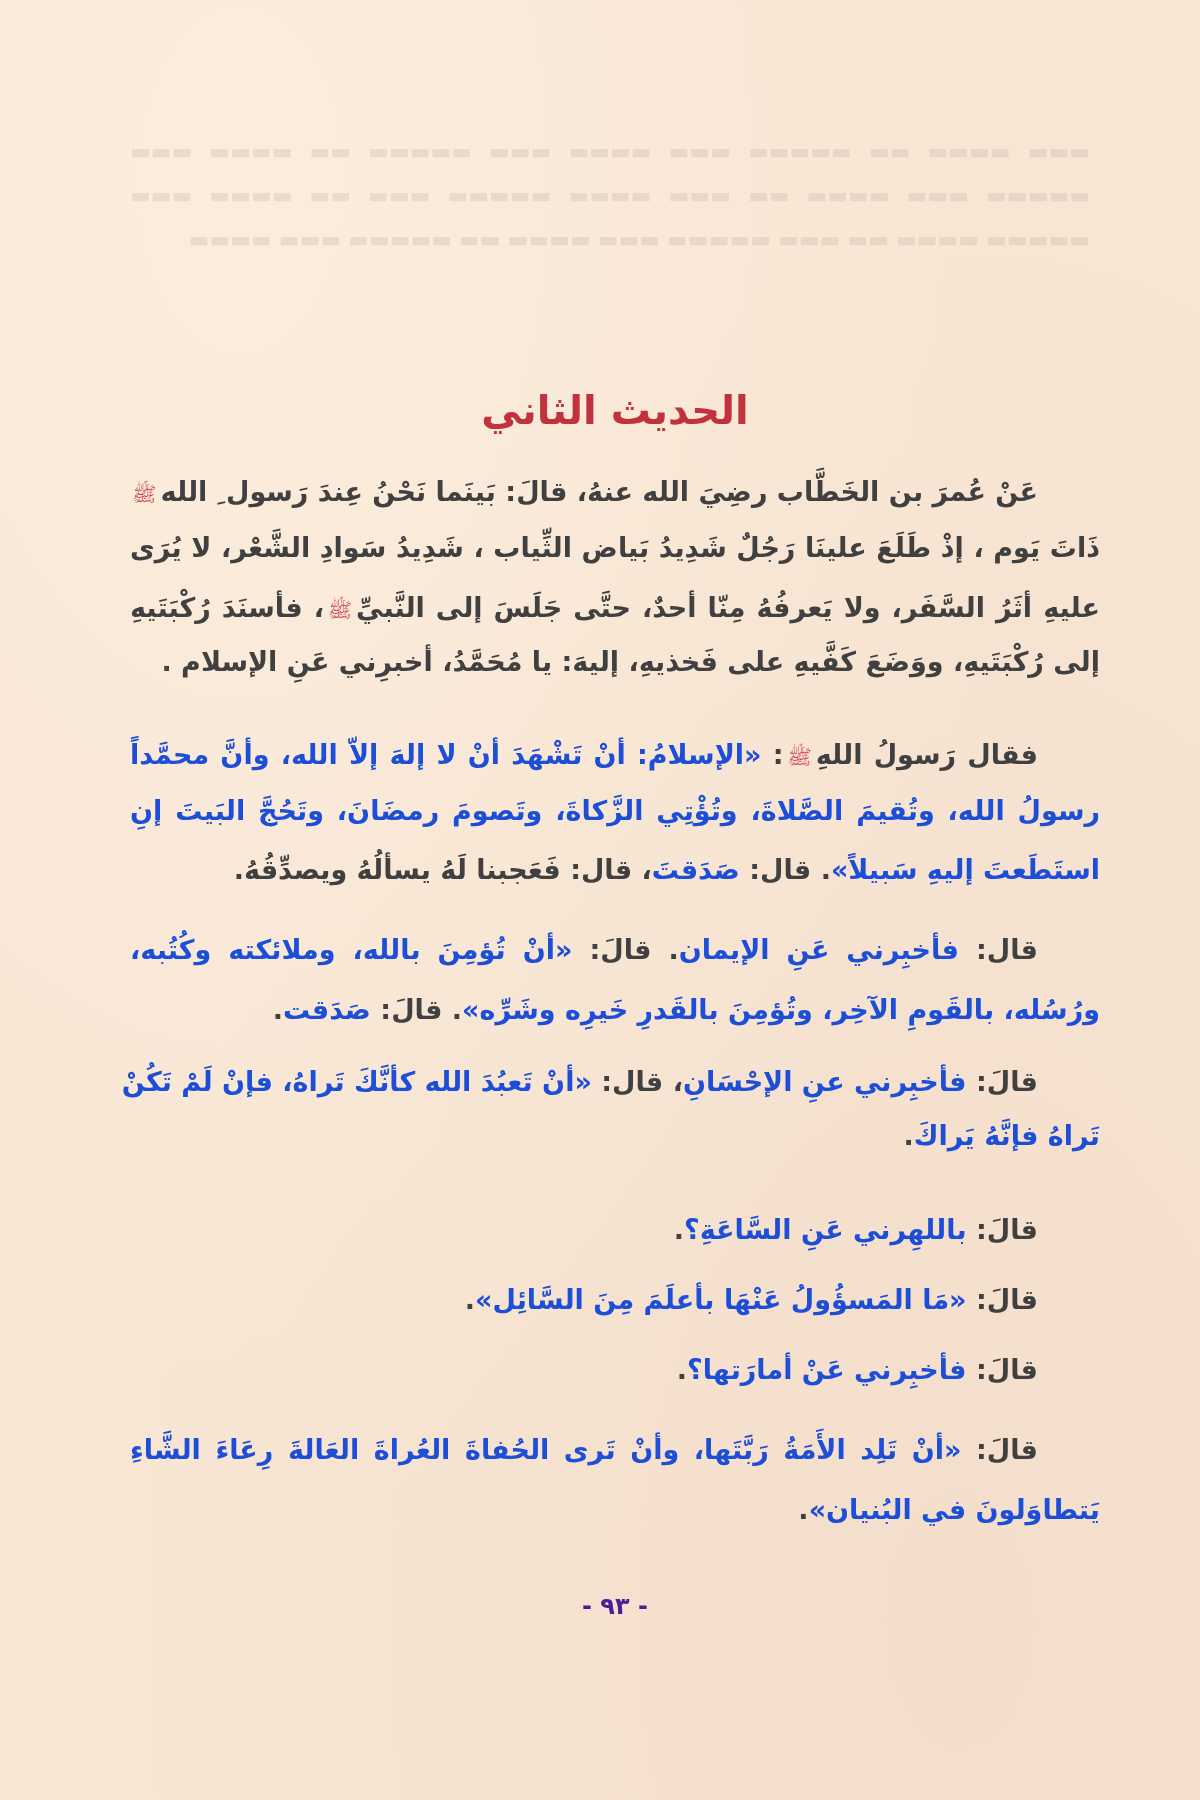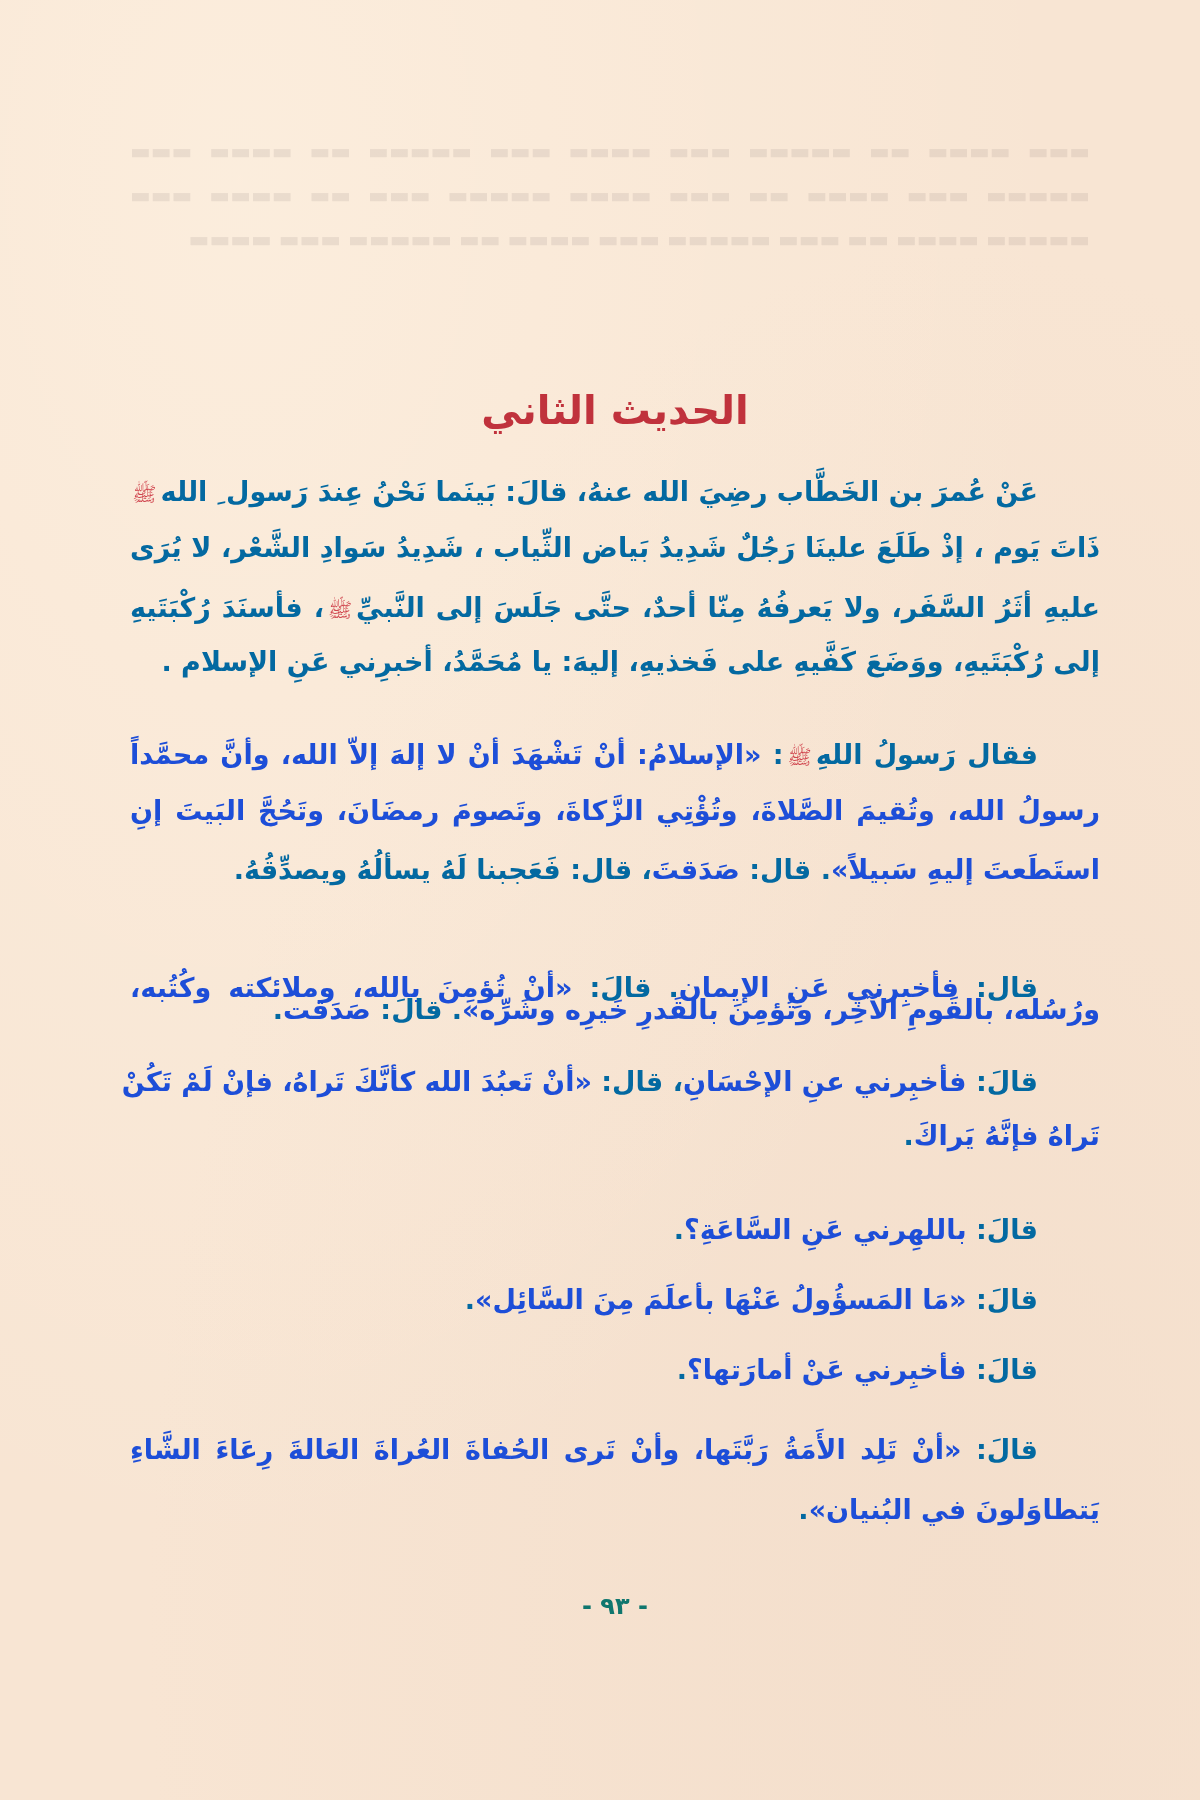--- a/index.html
+++ b/index.html
@@ -55,37 +55,37 @@
       font-weight: bold;
       line-height: 50px;
       white-space: nowrap;
       text-align: justify;
       text-align-last: justify;
       direction: rtl;
     }
     .line.last { text-align-last: right; }
     .line.indent { padding-right: 62px; }
     .red { color: #1d4ed8; }
-    .dark { color: #0369a1; }
+    .dark { color: #404040; }
     .saw {
       color: #d0454e;
       font-size: 20px;
       font-weight: normal;
       display: inline-block;
       vertical-align: middle;
       margin: 0 4px;
     }
     .pagenum {
       position: absolute;
       top: 1592px;
       left: 0; right: 0;
       text-align: center;
       font-size: 24px;
       font-weight: bold;
-      color: #0f766e;
+      color: #4c1d95;
       direction: rtl;
     }
   </style>
 </head>
 <body>
 
 <div class="bleed" style="top:130px;height:200px;">
   ▬▬▬ ▬▬▬▬ ▬▬ ▬▬▬▬▬ ▬▬▬ ▬▬▬▬ ▬▬▬ ▬▬▬▬▬ ▬▬ ▬▬▬▬ ▬▬▬ ▬▬▬▬▬ ▬▬▬ ▬▬▬▬ ▬▬ ▬▬▬ ▬▬▬▬ ▬▬▬▬▬ ▬▬▬ ▬▬ ▬▬▬▬ ▬▬▬ ▬▬▬▬▬ ▬▬▬▬ ▬▬ ▬▬▬ ▬▬▬▬▬ ▬▬▬ ▬▬▬▬ ▬▬ ▬▬▬▬▬ ▬▬▬ ▬▬▬▬
 </div>
 
@@ -94,21 +94,21 @@
   <div class="title">الحديث الثاني</div>
 
   <div id="body-lines">
       <div class="line indent" style="top: 467px;"><span class="dark">عَنْ عُمرَ بن الخَطَّاب رضِيَ الله عنهُ، قالَ: بَينَما نَحْنُ عِندَ رَسول ِ الله</span><span class="saw">ﷺ</span></div>
       <div class="line" style="top: 523px;"><span class="dark">ذَاتَ يَوم ، إذْ طَلَعَ علينَا رَجُلٌ شَدِيدُ بَياض الثِّياب ، شَدِيدُ سَوادِ الشَّعْر، لا يُرَى</span></div>
       <div class="line" style="top: 583px;"><span class="dark">عليهِ أثَرُ السَّفَر، ولا يَعرفُهُ مِنّا أحدٌ، حتَّى جَلَسَ إلى النَّبيِّ</span><span class="saw">ﷺ</span><span class="dark">، فأسنَدَ رُكْبَتَيهِ</span></div>
       <div class="line last" style="top: 637px;"><span class="dark">إلى رُكْبَتَيهِ، ووَضَعَ كَفَّيهِ على فَخذيهِ، إليهَ: يا مُحَمَّدُ، أخبرِني عَنِ الإسلام .</span></div>
       <div class="line indent" style="top: 730px;"><span class="dark">فقال رَسولُ اللهِ</span><span class="saw">ﷺ</span><span class="dark">: </span><span class="red">«الإسلامُ: أنْ تَشْهَدَ أنْ لا إلهَ إلاّ الله، وأنَّ محمَّداً</span></div>
       <div class="line" style="top: 786px;"><span class="red">رسولُ الله، وتُقيمَ الصَّلاةَ، وتُؤْتِي الزَّكاةَ، وتَصومَ رمضَانَ، وتَحُجَّ البَيتَ إنِ</span></div>
       <div class="line last" style="top: 845px;"><span class="red">استَطَعتَ إليهِ سَبيلاً»</span><span class="dark">. قال: </span><span class="red">صَدَقتَ</span><span class="dark">، قال: فَعَجبنا لَهُ يسألُهُ ويصدِّقُهُ.</span></div>
-      <div class="line indent" style="top: 963px;"><span class="dark">قال: </span><span class="red">فأخبِرني عَنِ الإيمان</span><span class="dark">. قالَ: </span><span class="red">«أنْ تُؤمِنَ بالله، وملائكته وكُتُبه،</span></div>
+      <div class="line indent" style="top: 925px;"><span class="dark">قال: </span><span class="red">فأخبِرني عَنِ الإيمان</span><span class="dark">. قالَ: </span><span class="red">«أنْ تُؤمِنَ بالله، وملائكته وكُتُبه،</span></div>
       <div class="line last" style="top: 985px;"><span class="red">ورُسُله، بالقَومِ الآخِر، وتُؤمِنَ بالقَدرِ خَيرِه وشَرِّه»</span><span class="dark">. قالَ: </span><span class="red">صَدَقت</span><span class="dark">.</span></div>
       <div class="line indent" style="top: 1057px;"><span class="dark">قالَ: </span><span class="red">فأخبِرني عنِ الإحْسَانِ</span><span class="dark">، قال: </span><span class="red">«أنْ تَعبُدَ الله كأنَّكَ تَراهُ، فإنْ لَمْ تَكُنْ</span></div>
       <div class="line last" style="top: 1111px;"><span class="red">تَراهُ فإنَّهُ يَراكَ</span><span class="dark">.</span></div>
       <div class="line indent last" style="top: 1205px;"><span class="dark">قالَ: </span><span class="red">باللهِرني عَنِ السَّاعَةِ؟</span><span class="dark">.</span></div>
       <div class="line indent last" style="top: 1275px;"><span class="dark">قالَ: </span><span class="red">«مَا المَسؤُولُ عَنْهَا بأعلَمَ مِنَ السَّائِل»</span><span class="dark">.</span></div>
       <div class="line indent last" style="top: 1345px;"><span class="dark">قالَ: </span><span class="red">فأخبِرني عَنْ أمارَتها؟</span><span class="dark">.</span></div>
       <div class="line indent" style="top: 1425px;"><span class="dark">قالَ: </span><span class="red">«أنْ تَلِد الأَمَةُ رَبَّتَها، وأنْ تَرى الحُفاةَ العُراةَ العَالةَ رِعَاءَ الشَّاءِ</span></div>
       <div class="line last" style="top: 1485px;"><span class="red">يَتطاوَلونَ في البُنيان»</span><span class="dark">.</span></div>
     </div>
 

